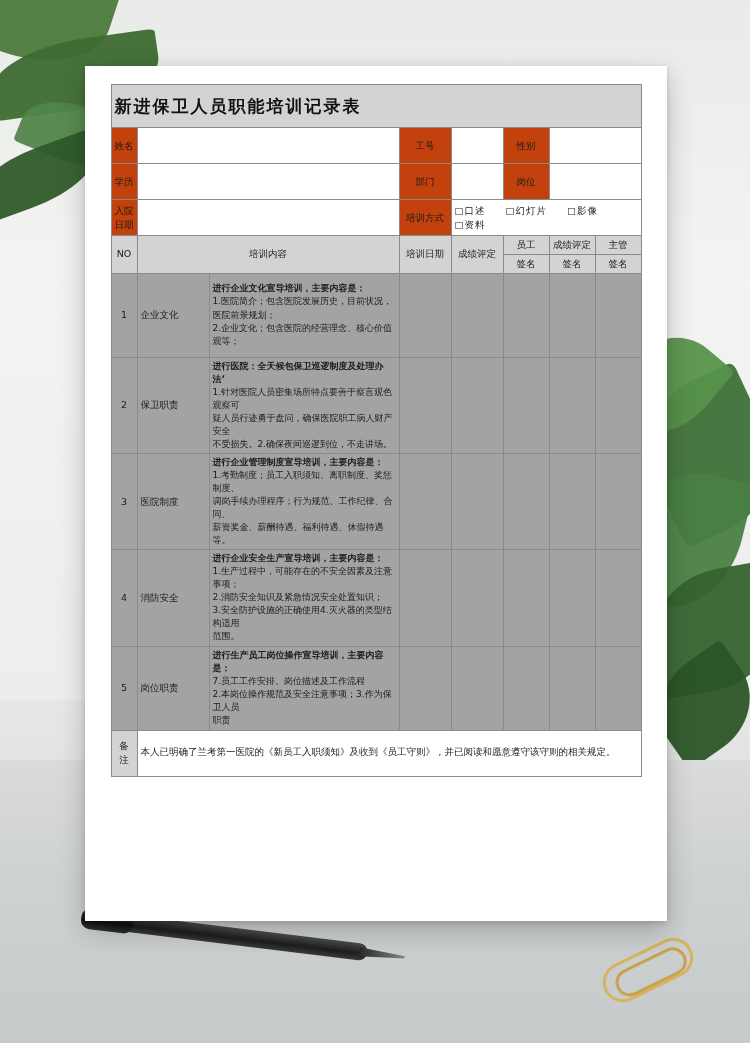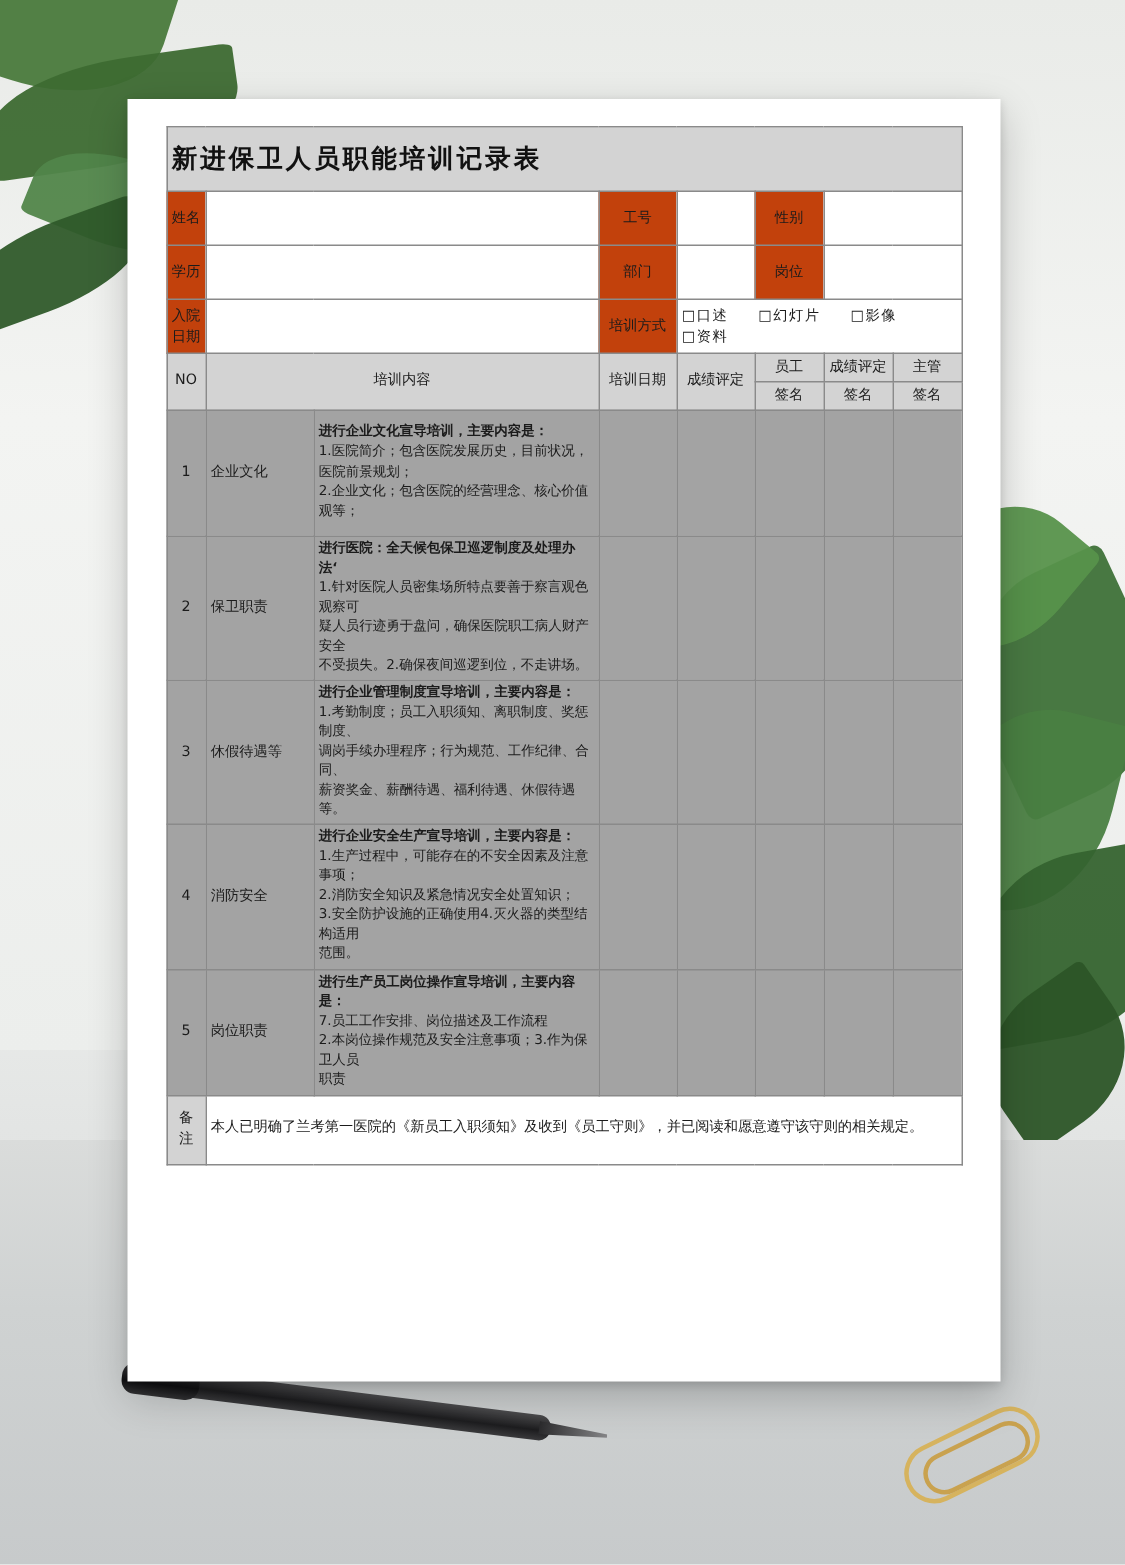--- a/index.html
+++ b/index.html
@@ -280,21 +280,21 @@
         </td>
         <td></td>
         <td></td>
         <td></td>
         <td></td>
         <td></td>
       </tr>
 
       <tr class="rowgrp" style="height:86px">
         <td class="center">3</td>
-        <td class="item-name">休假待遇等</td>
+        <td class="item-name">医院制度</td>
         <td class="item-body">
           <b>进行企业管理制度宣导培训，主要内容是：</b><br>
           <span>1.考勤制度；员工入职须知、离职制度、奖惩制度、</span><br>
           <span>   调岗手续办理程序；行为规范、工作纪律、合同、</span><br>
           <span>   薪资奖金、薪酬待遇、福利待遇、休假待遇等。</span>
         </td>
         <td></td>
         <td></td>
         <td></td>
         <td></td>

